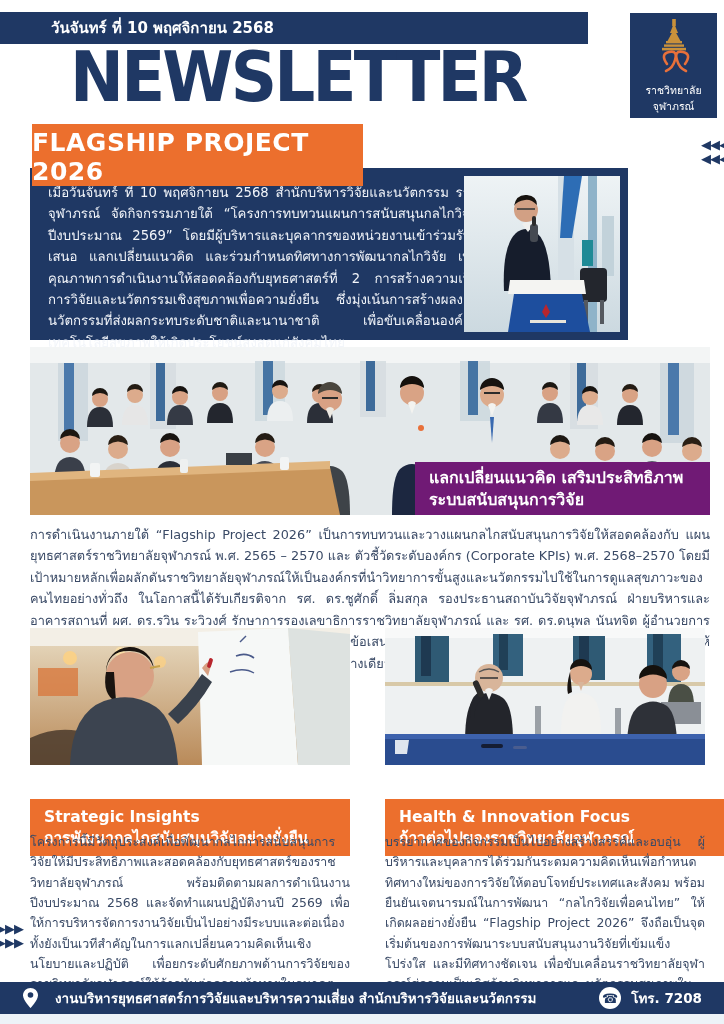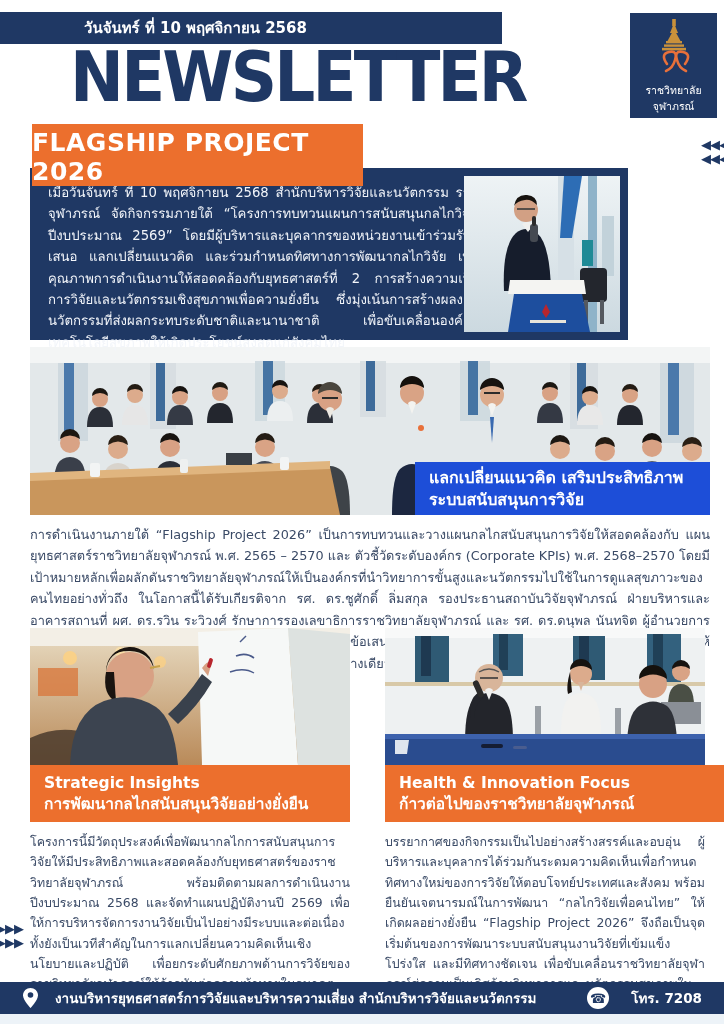--- a/index.html
+++ b/index.html
@@ -4,23 +4,23 @@
 <style>
   * { margin:0; padding:0; box-sizing:border-box; }
   html,body { background:#ffffff; }
   body { font-family:"DejaVu Sans","Liberation Sans",sans-serif; }
   .page {
     position:relative; width:724px; height:1024px; margin:0 auto;
     background:#ffffff; overflow:hidden;
   }
   
   .date-bar {
-    position:absolute; left:0; top:12px; width:502px; height:32px;
+    position:absolute; left:0; top:12px; width:588px; height:32px;
     background:#1F3864; color:#ffffff; display:flex; align-items:center;
-    padding-left:84px; font-size:15px; font-weight:bold;
+    padding-left:51px; font-size:15px; font-weight:bold;
   }
   .logo-box {
     position:absolute; left:630px; top:13px; width:87px; height:105px;
     background:#1F3864; display:flex; flex-direction:column; align-items:center;
     justify-content:flex-start; padding-top:6px;
   }
   .logo-box .logo-text { color:#ffffff; font-size:10.5px; line-height:1.25; text-align:center; margin-top:3px; }
   .page-title {
     position:absolute; left:70px; top:36px; color:#1F3864;
     font-size:70px; font-weight:800; letter-spacing:-3px;
@@ -41,54 +41,54 @@
     font-size:13.2px; line-height:1.62; text-align:justify;
   }
   .intro-photo { position:absolute; right:8px; top:8px; width:156px; height:156px; overflow:hidden; }
   .arrows { position:absolute; color:#1F3864; font-size:13px; letter-spacing:-1px; line-height:1.05; z-index:4; }
   .arrows-right { right:-4px; top:138px; text-align:right; }
   .arrows-left { left:-4px; top:922px; }
   
   .big-photo { position:absolute; left:30px; top:347px; width:680px; height:168px; overflow:hidden; }
   .highlight-label {
     position:absolute; left:415px; top:462px; width:295px; height:53px;
-    background:#1d4ed8; color:#ffffff; z-index:3;
+    background:#701a75; color:#ffffff; z-index:3;
     display:flex; flex-direction:column; justify-content:center; padding:4px 14px;
     font-size:16px; font-weight:bold; line-height:1.35;
   }
   
   .mid-paragraph {
     position:absolute; left:30px; top:524px; width:680px;
     color:#3A4A66; font-size:12.8px; line-height:1.68; text-align:justify;
   }
   
   .feature-photo { position:absolute; top:628px; height:137px; overflow:hidden; }
   .feature-photo.left { left:30px; width:320px; }
   .feature-photo.right { left:385px; width:320px; }
   .feature-caption {
-    position:absolute; top:765px; height:57px; background:#EC6F2D; color:#ffffff;
+    position:absolute; top:799px; height:57px; background:#EC6F2D; color:#ffffff;
     display:flex; flex-direction:column; justify-content:center; padding:4px 14px;
     font-size:15.5px; font-weight:bold; line-height:1.35;
   }
   .feature-caption.left { left:30px; width:320px; }
   .feature-caption.right { left:385px; width:364px; }
   .feature-text {
     position:absolute; top:832px; width:320px; color:#3A4A66;
     font-size:12.4px; line-height:1.64; text-align:justify;
   }
   .feature-text.left { left:30px; }
   .feature-text.right { left:385px; }
   
   .footer-bar {
     position:absolute; left:0; top:982px; width:724px; height:32px;
     background:#1F3864; color:#ffffff; display:flex; align-items:center;
     padding:0 22px; font-size:13.5px; font-weight:bold;
   }
   .footer-bar .dept { margin-left:17px; flex:1; }
-  .footer-bar .phone-label { margin-left:22px; }
+  .footer-bar .phone-label { margin-left:10px; }
   .footer-strip { position:absolute; left:0; top:1014px; width:724px; height:10px; background:#edf3f8; }
   .icon-circle {
     width:22px; height:22px; border-radius:50%; background:#ffffff; color:#1F3864;
     display:flex; align-items:center; justify-content:center; font-size:13px;
   }
   .pin-icon { width:16px; height:22px; display:flex; align-items:center; justify-content:center; }
 </style>
 </head>
 <body>
 

